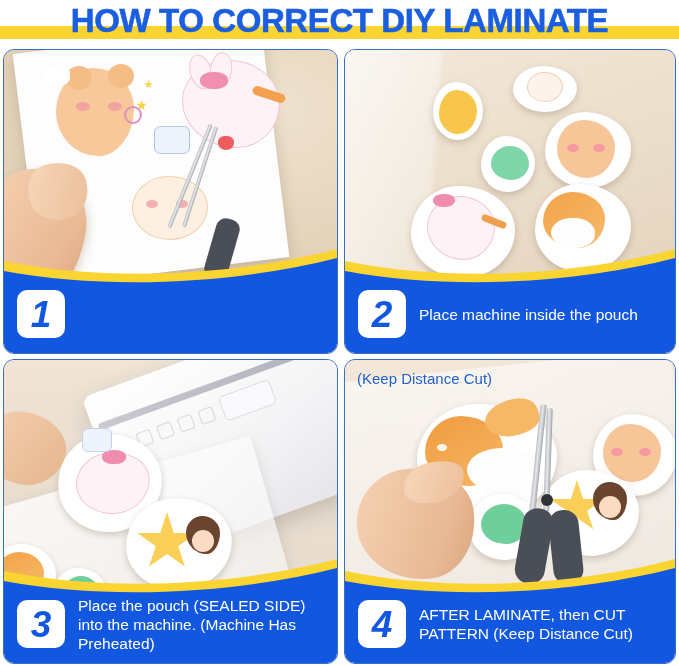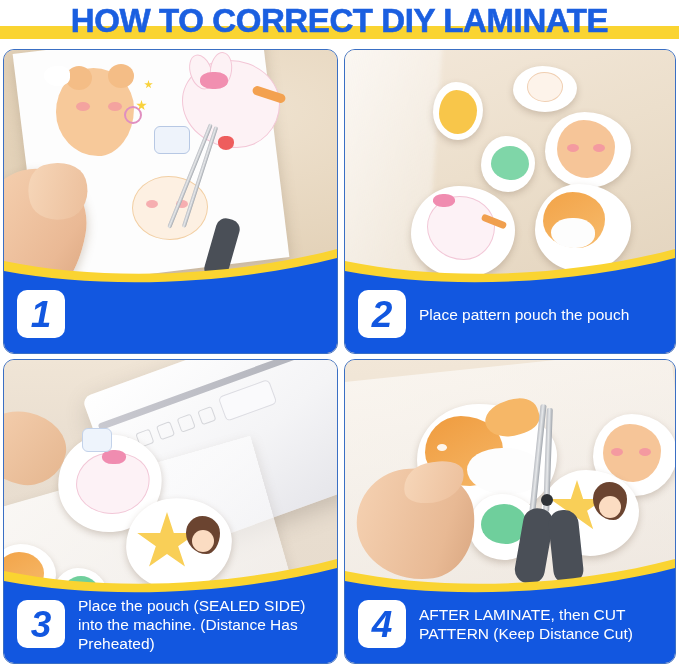--- a/index.html
+++ b/index.html
@@ -338,21 +338,21 @@
     </div>
 
     <div class="caption">
       <div class="caption-curve">
         <svg viewBox="0 0 338 34" preserveAspectRatio="none">
           <path d="M0,12 C110,34 238,26 338,0 L338,34 L0,34 Z" fill="#fad431"></path>
           <path d="M0,22 C110,42 238,34 338,9 L338,34 L0,34 Z" fill="#1257e0"></path>
         </svg>
       </div>
       <div class="num-badge">2</div>
-      <div class="cap-text center">Place pattern pouch the pouch</div>
+      <div class="cap-text center">Place machine inside the pouch</div>
     </div>
   </div>
 
   <div class="panel">
     <div class="photo">
       <div class="photo-bg bg3"></div>
 
       <div class="machine">
         <div class="machine-slot"></div>
         <div class="machine-btn"></div>
@@ -387,29 +387,30 @@
     </div>
 
     <div class="caption">
       <div class="caption-curve">
         <svg viewBox="0 0 341 34" preserveAspectRatio="none">
           <path d="M0,12 C110,34 240,26 341,0 L341,34 L0,34 Z" fill="#fad431"></path>
           <path d="M0,22 C110,42 240,34 341,9 L341,34 L0,34 Z" fill="#1257e0"></path>
         </svg>
       </div>
       <div class="num-badge">3</div>
-      <div class="cap-text">Place the pouch (SEALED SIDE) into the machine. (Distance Has Preheated)</div>
+      <div class="cap-text">Place the pouch (SEALED SIDE) into the machine. (Machine Has Preheated)</div>
     </div>
   </div>
 
   <div class="panel">
     <div class="photo">
       <div class="photo-bg bg4"></div>
       <div class="pouch4"></div>
 
+      <div class="keep-distance">(Keep Distance Cut)</div>
 
       <div class="stk stk-white" style="left:72px;top:44px;width:140px;height:112px;border-radius:44% 56% 48% 52%/50% 46% 54% 50%;"></div>
       <div class="shape" style="left:80px;top:56px;width:78px;height:70px;background:linear-gradient(150deg,#ef9b3e,#f6b767);border-radius:46% 54% 42% 58%/52% 48% 52% 48%;"></div>
       <div class="shape" style="left:122px;top:88px;width:74px;height:46px;background:#fdfdfd;border-radius:50% 50% 44% 56%;"></div>
       <div class="shape" style="left:140px;top:40px;width:54px;height:36px;background:#f6b767;border-radius:50% 50% 40% 60%;transform:rotate(-18deg);"></div>
       <div class="face" style="left:92px;top:84px;width:10px;height:7px;background:#ffffff;border-radius:50%;opacity:.9;"></div>
 
       <div class="stk stk-white" style="left:248px;top:54px;width:84px;height:82px;"></div>
       <div class="shape" style="left:258px;top:64px;width:58px;height:58px;background:#f6c598;border-radius:46% 54% 48% 52%/50% 46% 54% 50%;"></div>
       <div class="face" style="left:266px;top:88px;width:12px;height:8px;background:#f49aa0;border-radius:50%;"></div>

